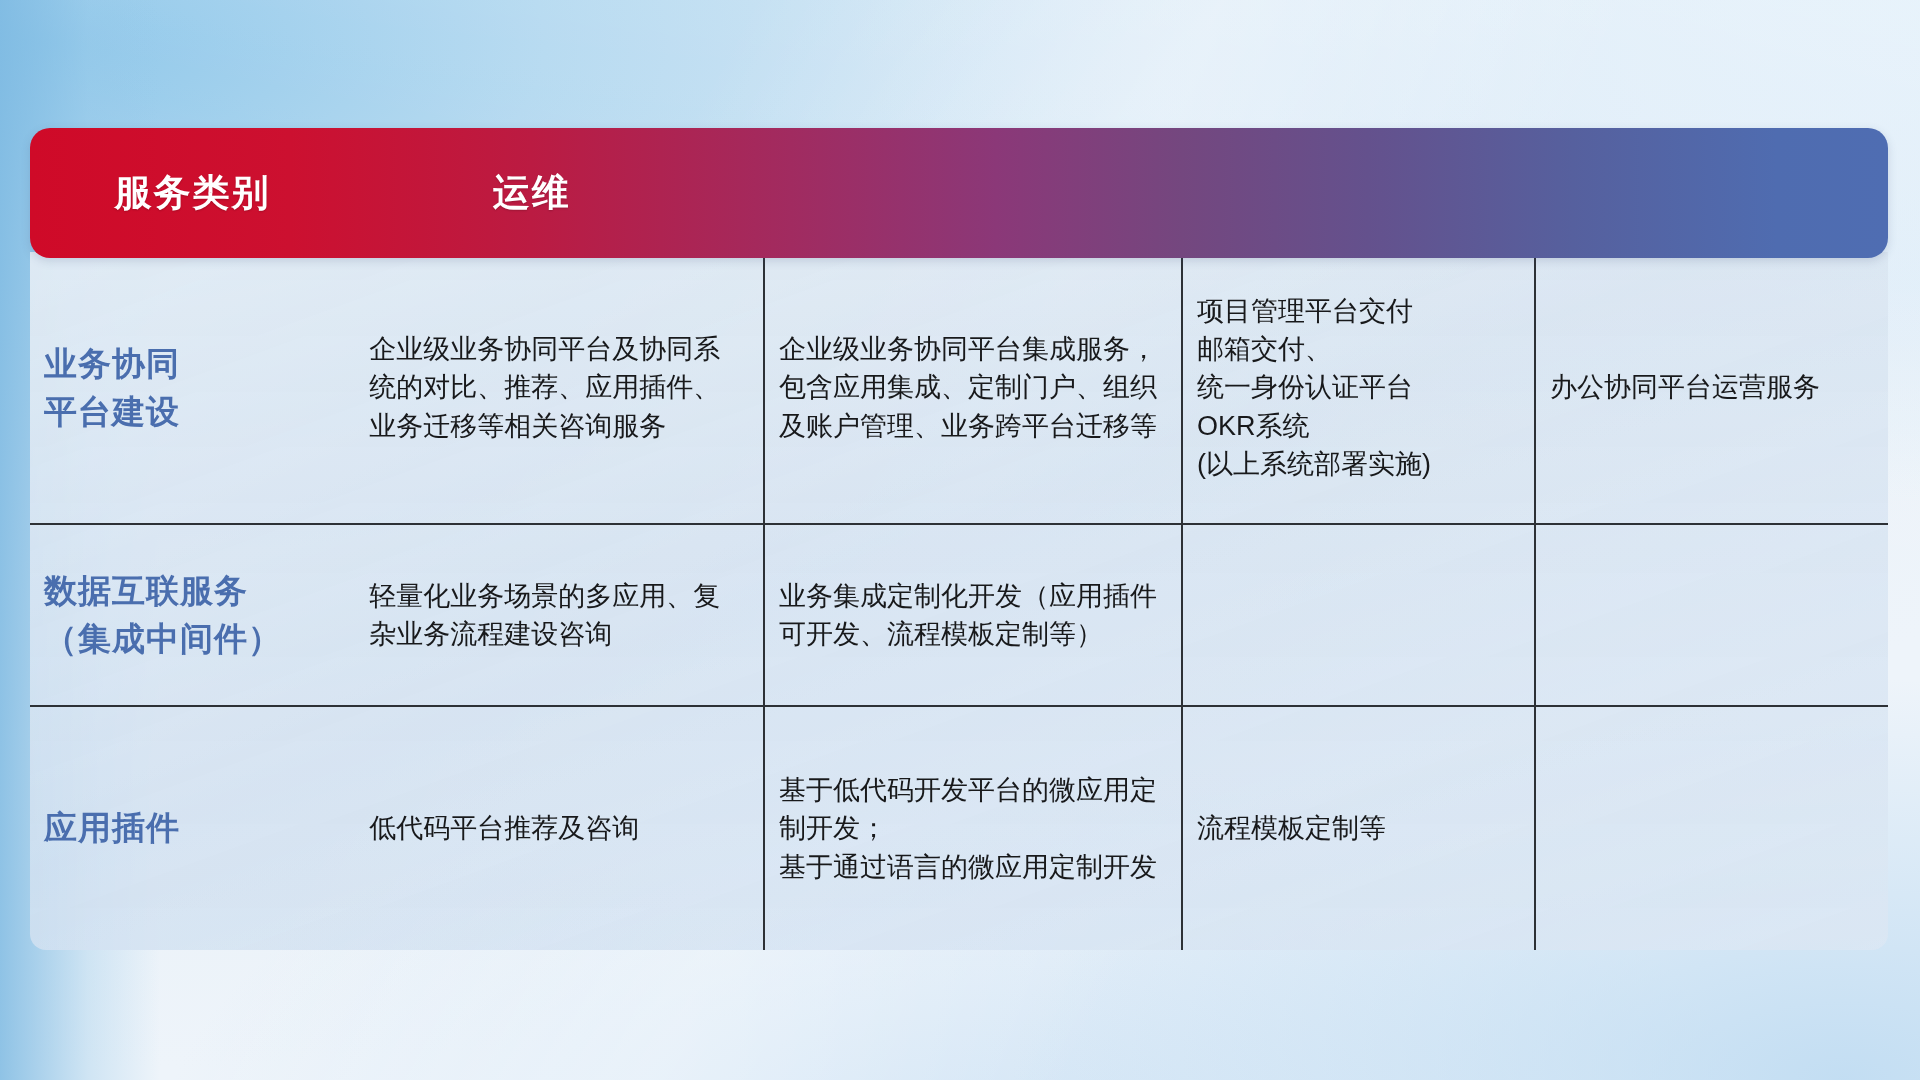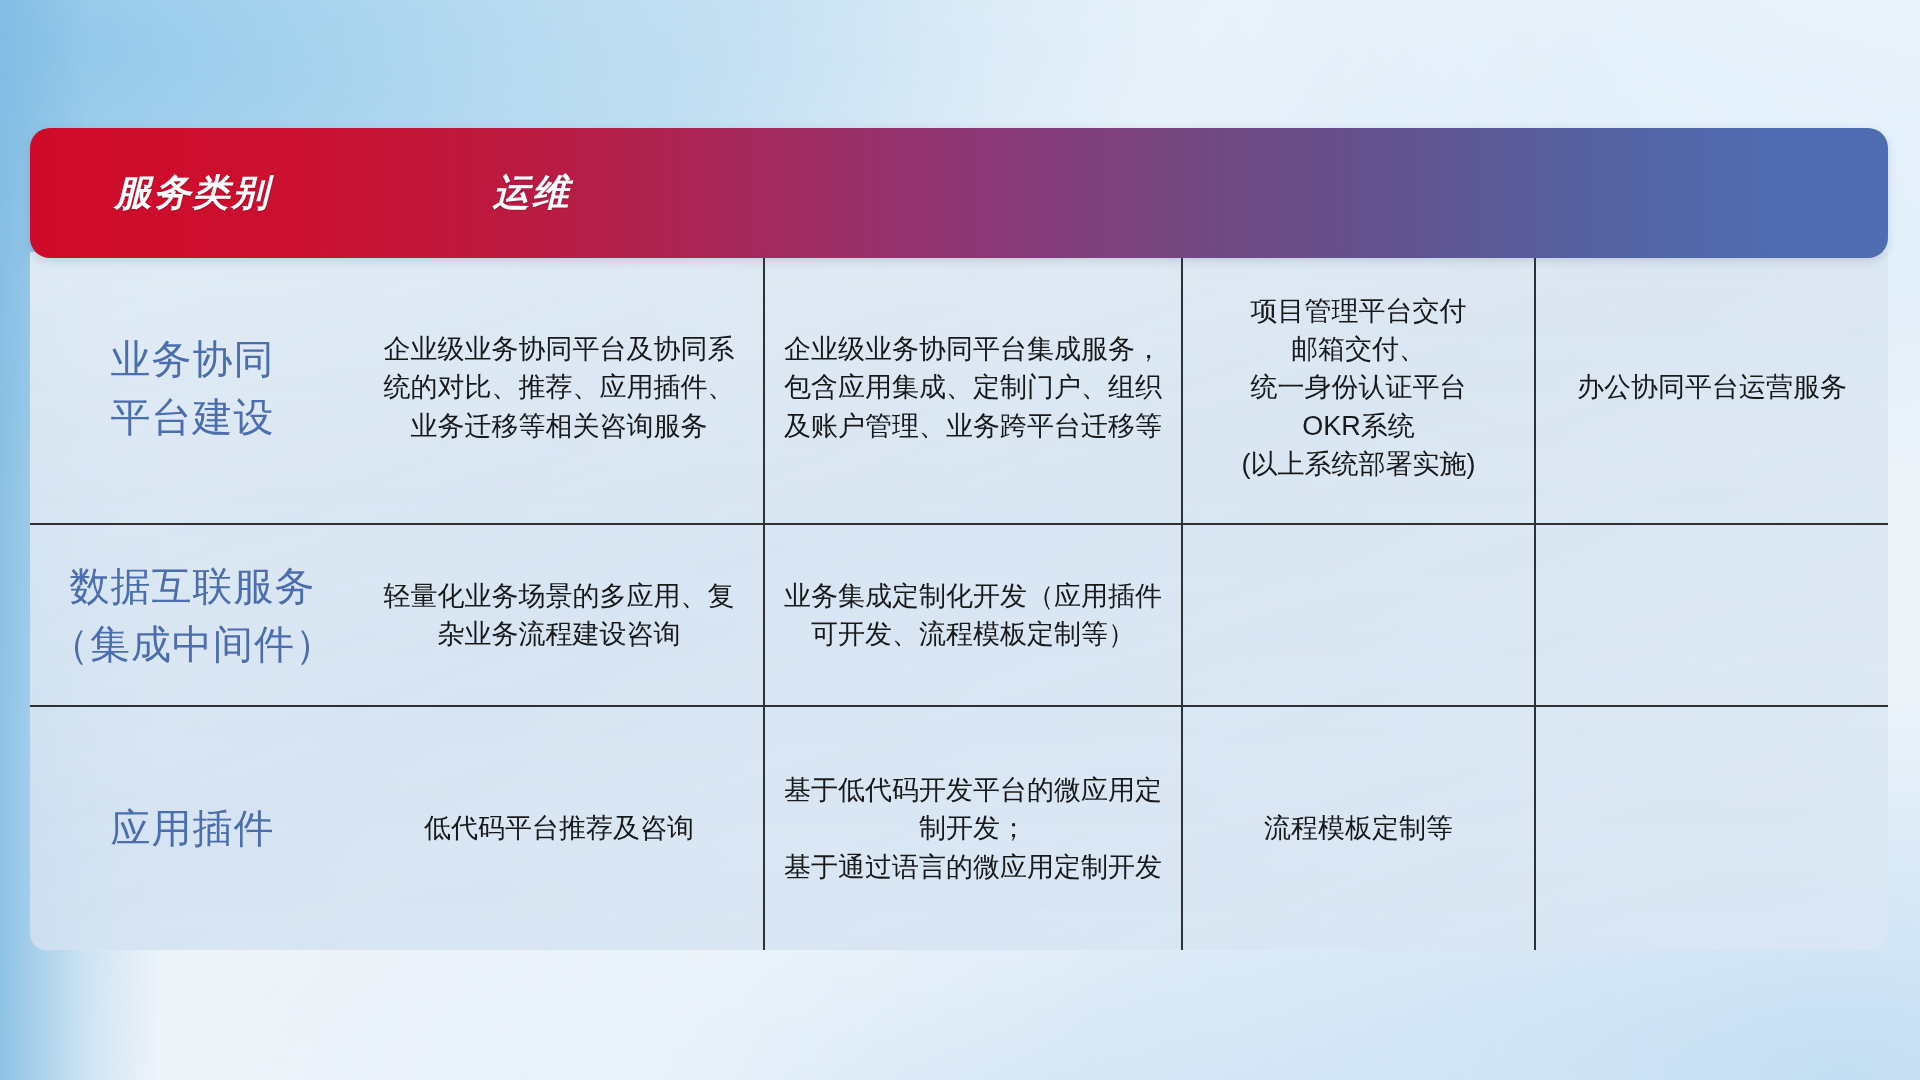--- a/index.html
+++ b/index.html
@@ -65,21 +65,20 @@
         #8b3878 52%,
         #74477f 62%,
         #64518d 72%,
         #56609e 83%,
         #4f6cb0 94%,
         #4f6db2 100%);
     box-shadow: 0 3px 10px rgba(60,80,120,0.18);
     display: flex;
     align-items: center;
     z-index: 3;
-    font-style: italic;
   }
   #table-header .hcell {
     color: #ffffff;
     font-size: 37px;
     font-weight: bold;
     text-align: center;
     letter-spacing: 2px;
     text-shadow: 0 1px 2px rgba(0,0,0,0.18);
     white-space: nowrap;
   }
@@ -98,33 +97,33 @@
     z-index: 2;
   }
   #table-body table {
     width: 100%;
     height: 100%;
     border-collapse: collapse;
     table-layout: fixed;
   }
   #table-body td {
     vertical-align: middle;
-    text-align: center;
+    text-align: left;
     color: #18191b;
     font-size: 27px;
     line-height: 1.42;
     padding: 8px 14px;
     border-right: 2px solid #2d3136;
     border-bottom: 2px solid #2d3136;
   }
   #table-body td.col-label {
     border-right: none;
     color: #4a6eae;
-    font-weight: normal;
-    font-size: 40px;
+    font-weight: bold;
+    font-size: 33px;
     line-height: 1.45;
     letter-spacing: 1px;
   }
   #table-body td.col-last {
     border-right: none;
   }
   #table-body tr.row-last td {
     border-bottom: none;
   }
   .cell-text { white-space: pre-line; display: block; }

